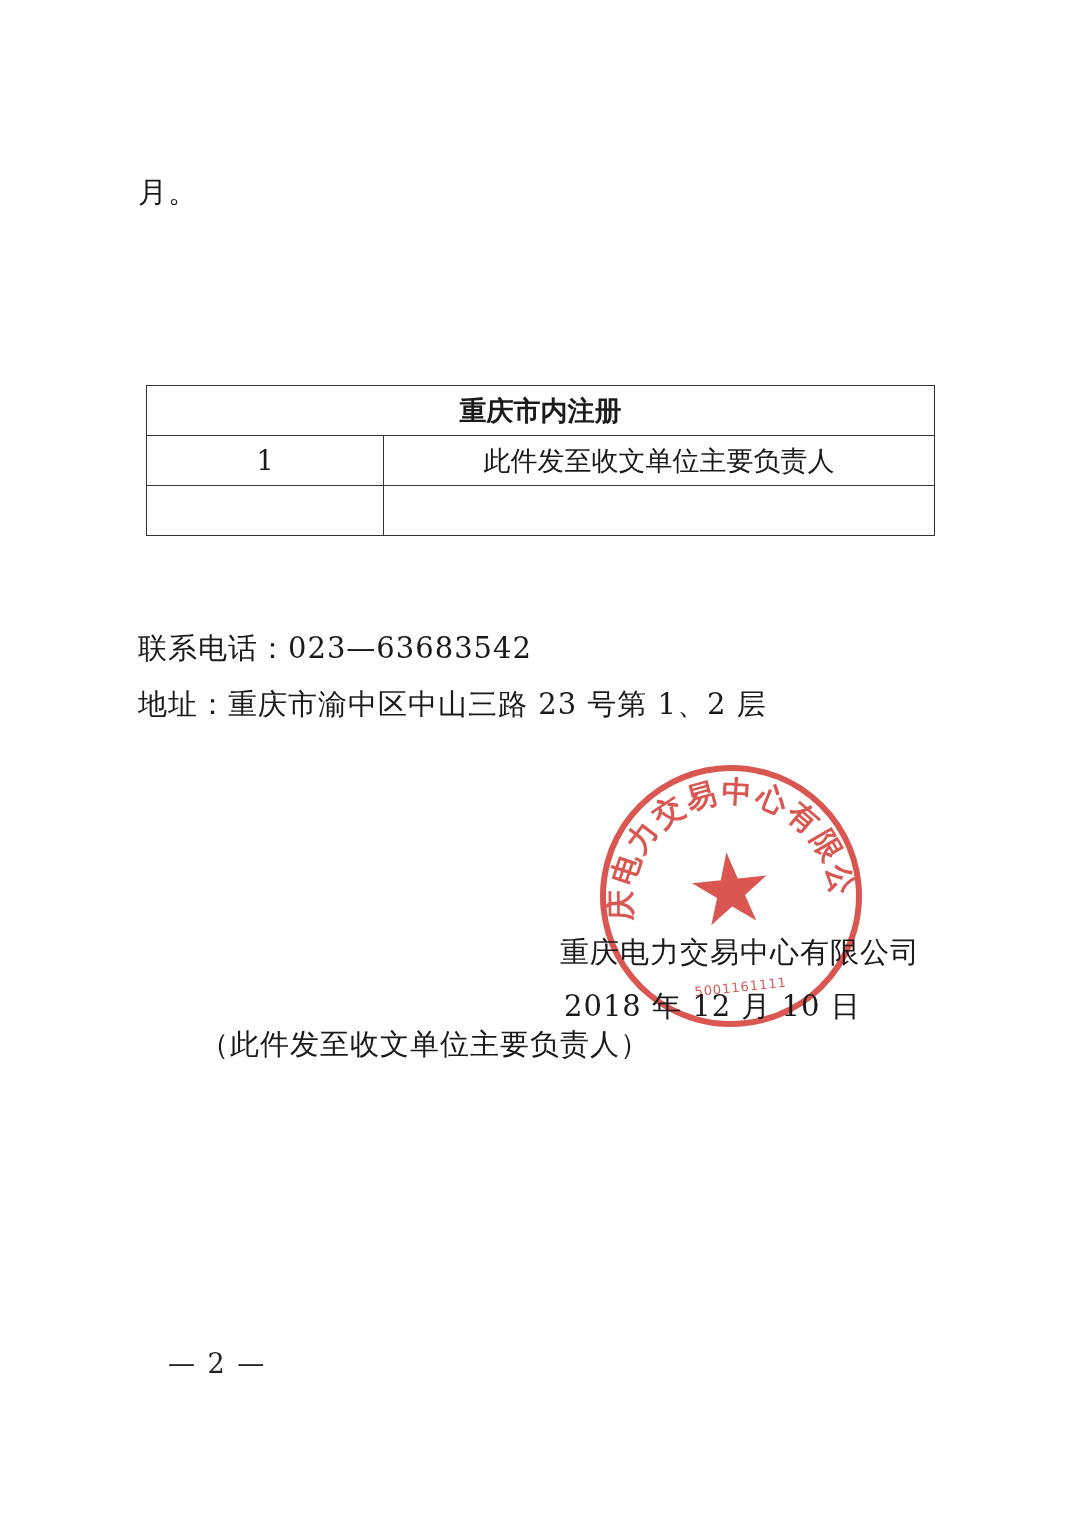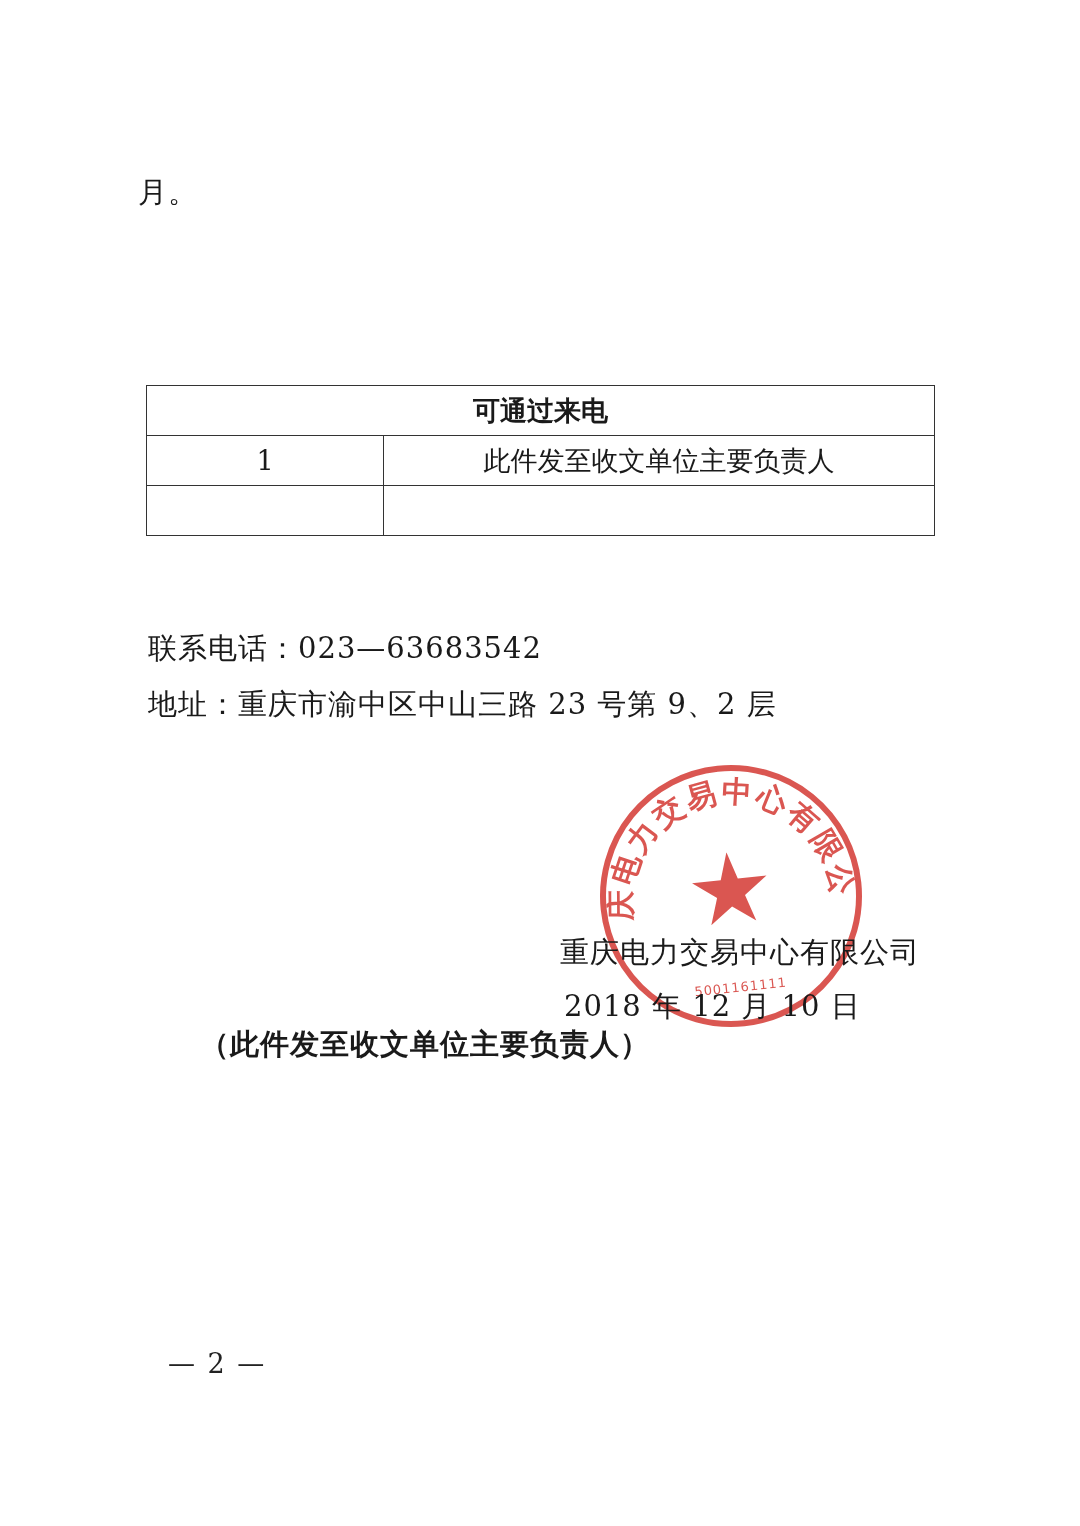--- a/index.html
+++ b/index.html
@@ -62,40 +62,38 @@
   .contact {
     position: absolute;
     left: 138px;
     top: 620px;
     font-size: 29px;
     line-height: 56px;
     letter-spacing: 1px;
   }
   .contact div {
     white-space: pre;
-    margin-left: 10px;
   }
   .signature {
     position: absolute;
     left: 560px;
     top: 925px;
     font-size: 29px;
     line-height: 54px;
     letter-spacing: 1px;
   }
   .sig-date {
     margin-left: 4px;
   }
   .footnote {
     position: absolute;
     left: 200px;
     top: 1025px;
     font-size: 29px;
     letter-spacing: 1px;
-    font-weight: bold;
   }
   .page-number {
     position: absolute;
     left: 168px;
     top: 1348px;
     font-size: 27px;
     letter-spacing: 2px;
     color: #222;
   }
   
@@ -157,36 +155,36 @@
 
 <div class="page">
 
   <div class="body-text">
     <p>月。</p>
   </div>
 
   <table class="reg-table">
     <tbody>
       <tr>
-        <td class="hdr" colspan="2">可通过来电</td>
+        <td class="hdr" colspan="2">重庆市内注册</td>
       </tr>
       <tr>
         <td class="num-col tall">1</td>
         <td class="tall">此件发至收文单位主要负责人</td>
       </tr>
       <tr>
         <td class="num-col blank"></td>
         <td class="blank"></td>
       </tr>
     </tbody>
   </table>
 
   <div class="contact">
     <div><span>联系电话：</span><span>023—63683542</span></div>
-    <div><span>地址：</span><span>重庆市渝中区中山三路 23 号第 9、2 层</span></div>
+    <div><span>地址：</span><span>重庆市渝中区中山三路 23 号第 1、2 层</span></div>
   </div>
 
   <div class="seal">
     <div class="seal-top-text">
       <svg viewBox="0 0 250 250">
         <defs>
           <path id="arcpath" d="M 24 132 A 101 101 0 0 1 226 132"></path>
         </defs>
         <text>
           <textPath href="#arcpath" startOffset="50%" text-anchor="middle">重庆电力交易中心有限公司</textPath>

